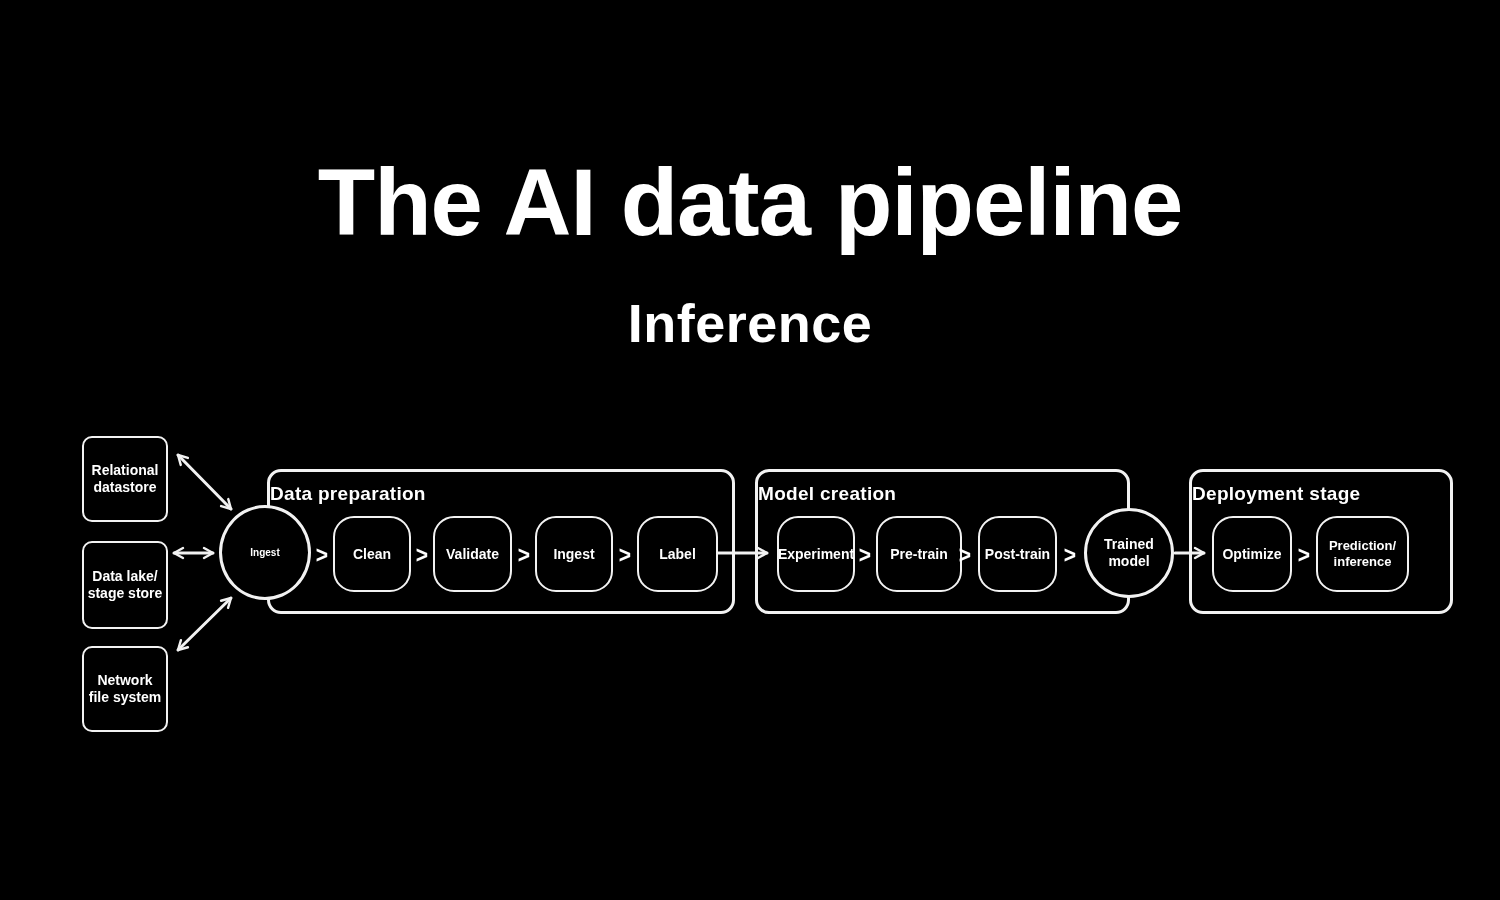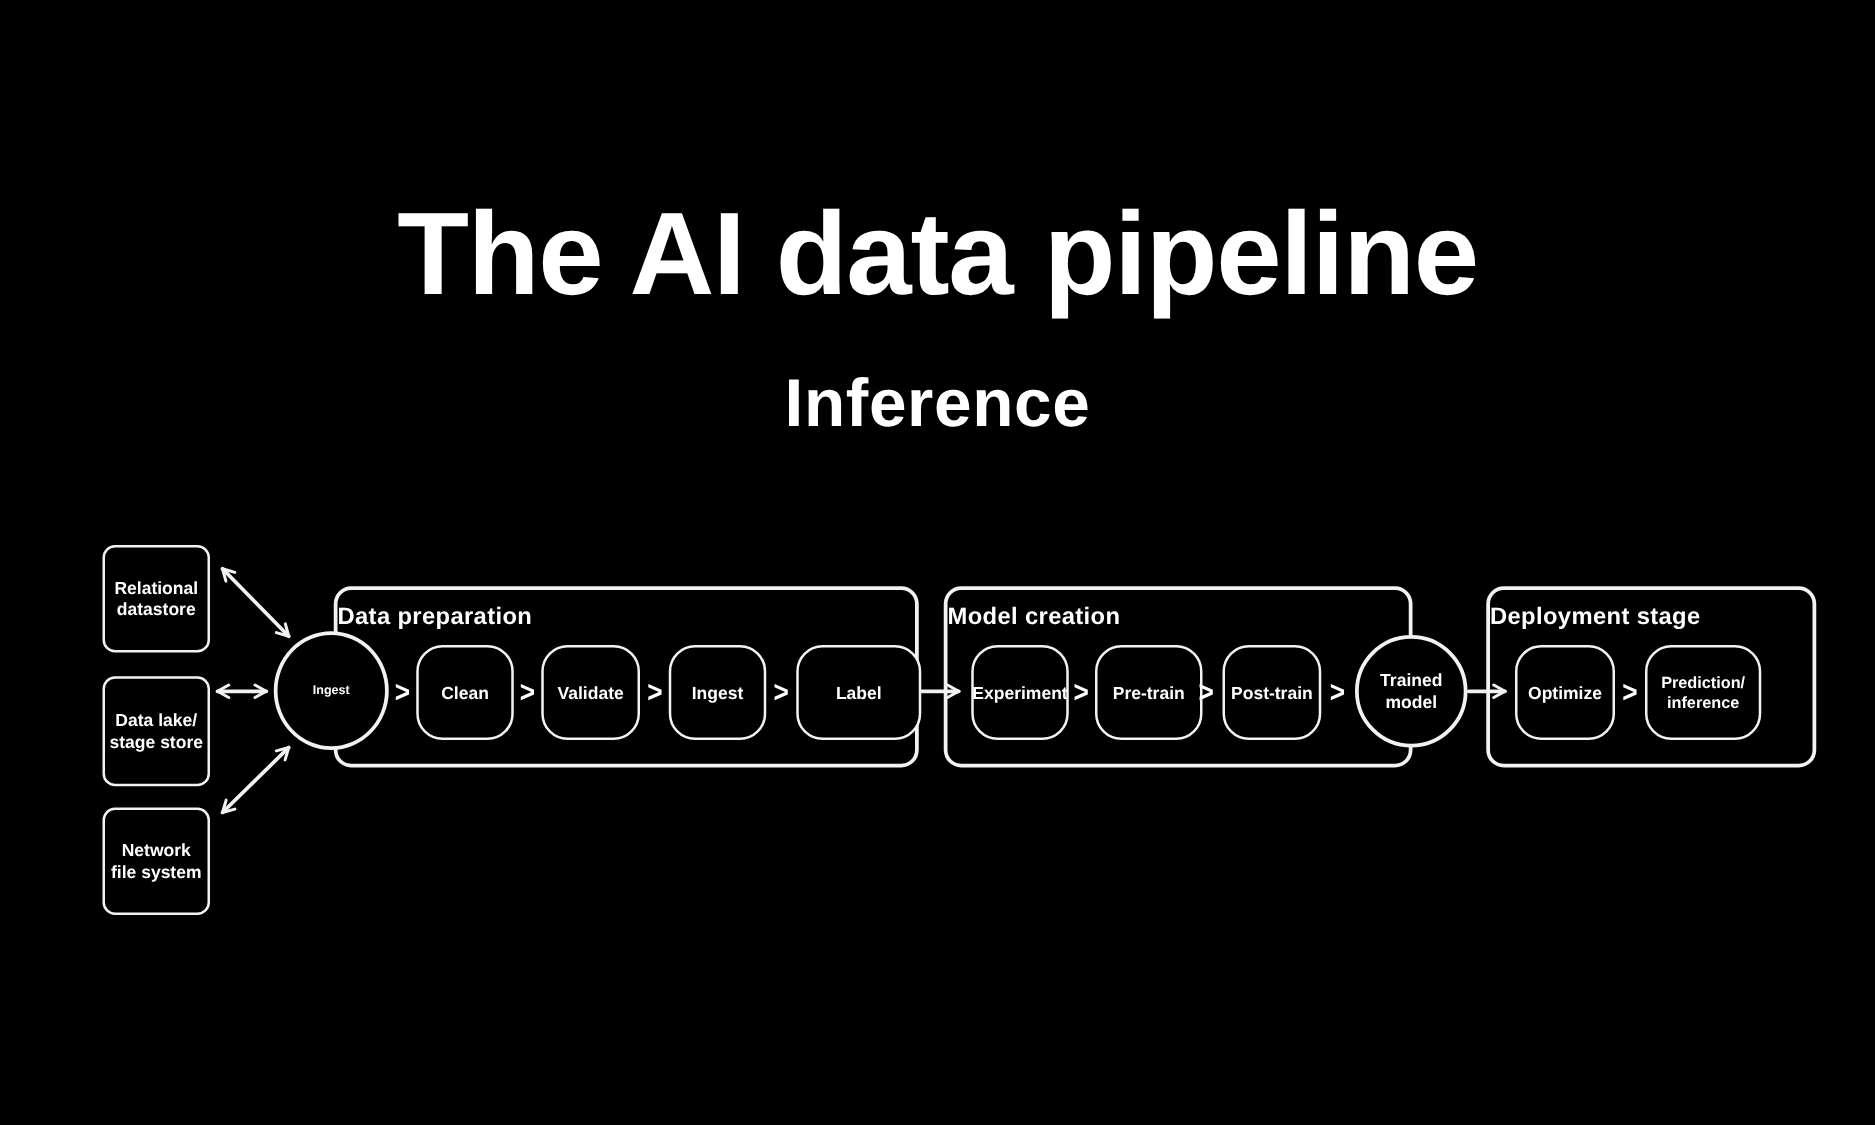--- a/index.html
+++ b/index.html
@@ -108,21 +108,21 @@
   </div>
   <div class="group" style="left:1189px;width:264px;">
     <div class="group-title">Deployment stage</div>
   </div>
 
   <div class="circle ingest">Ingest</div>
 
   <div class="node" style="left:333px;width:78px;">Clean</div>
   <div class="node" style="left:433px;width:79px;">Validate</div>
   <div class="node" style="left:535px;width:78px;">Ingest</div>
-  <div class="node" style="left:637px;width:100px;">Label</div>
+  <div class="node" style="left:637px;width:81px;">Label</div>
 
   <div class="node" style="left:777px;width:78px;">Experiment</div>
   <div class="node" style="left:876px;width:86px;">Pre-train</div>
   <div class="node" style="left:978px;width:79px;">Post-train</div>
 
   <div class="circle trained">Trained
 model</div>
 
   <div class="node" style="left:1212px;width:80px;">Optimize</div>
   <div class="node" style="left:1316px;width:93px;font-size:13px;">Prediction/

